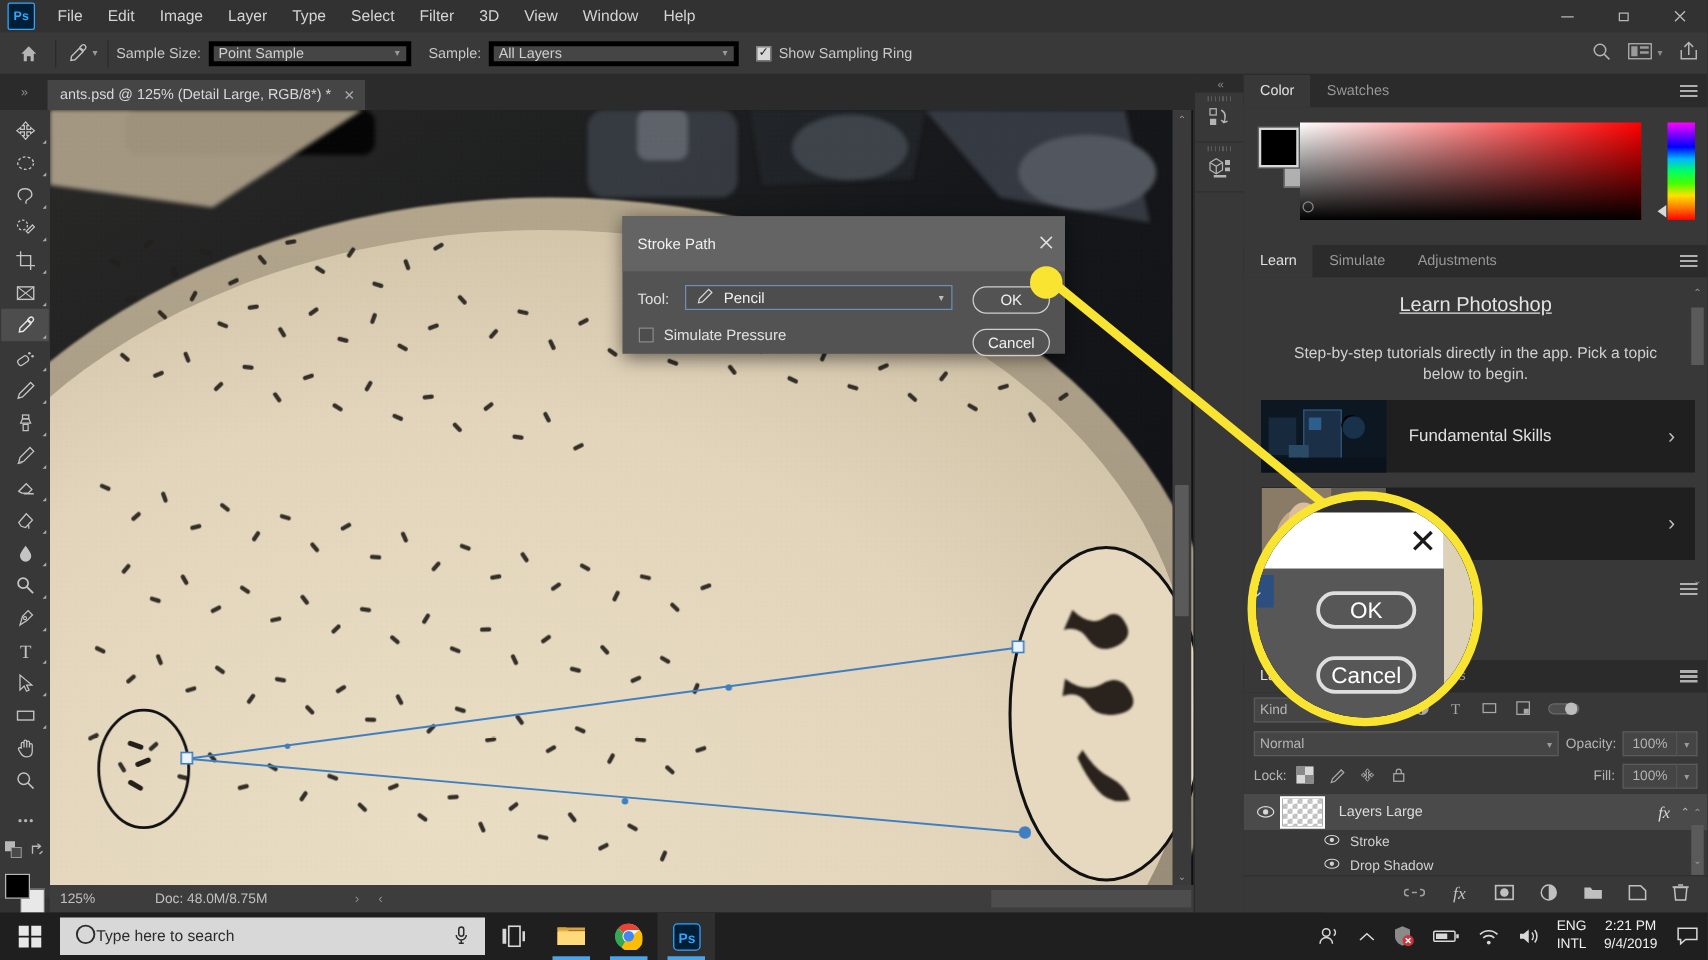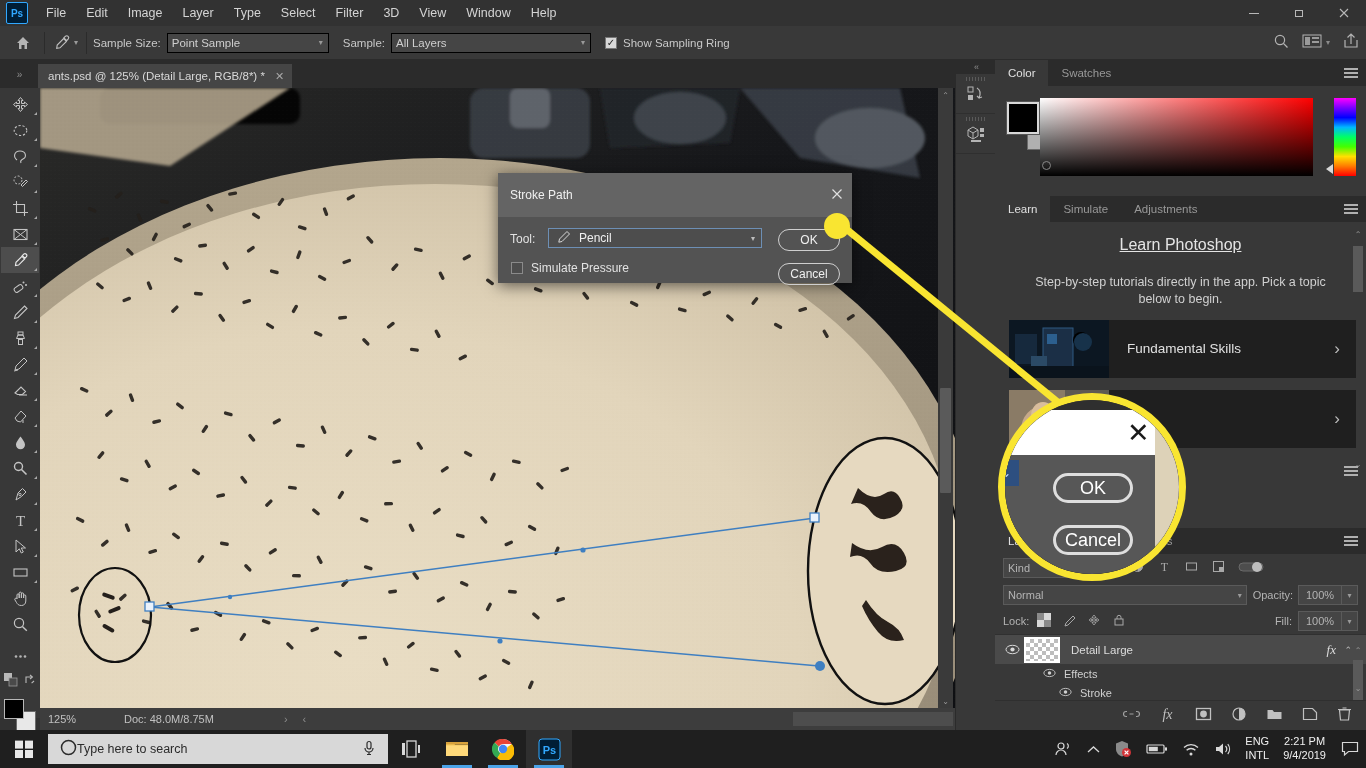--- a/index.html
+++ b/index.html
@@ -42,21 +42,21 @@
     background: #393939; border-bottom: 1px solid #2b2b2b;
     display: flex; align-items: center; padding-left: 8px;
   }
   .ob-home { width: 30px; height: 26px; display:flex; align-items:center; justify-content:center; }
   .ob-sep { width: 1px; height: 22px; background: #2b2b2b; margin: 0 6px; }
   .ob-toolicon {
     display: flex; align-items: center; height: 24px; padding: 0 2px;
   }
   .ob-label { font-size: 11.5px; color: #c8c8c8; margin-right: 6px; white-space: nowrap; }
   .ob-select {
-    height: 20px; background: #454545; border: 1px solid #000000;
+    height: 20px; background: #454545; border: 4px solid #000000;
     display: flex; align-items: center; padding: 0 4px; color: #cfcfcf;
     font-size: 11.5px; position: relative;
   }
   .ob-select .caret { position: absolute; right: 5px; font-size: 8px; color: #9a9a9a; }
   .ob-check { display: flex; align-items: center; gap: 6px; margin-left: 14px; }
   .chk {
     width: 12px; height: 12px; background: #d8d8d8; border: 1px solid #777;
     display: flex; align-items: center; justify-content: center;
     color: #222; font-size: 10px; line-height: 1;
   }
@@ -1001,32 +1001,23 @@
       </div>
 
       <div class="layer-row selected">
         <div class="layer-eye">
           <svg width="15" height="11" viewBox="0 0 15 11">
               <ellipse cx="7.5" cy="5.5" rx="6.5" ry="4.2" fill="none" stroke="#d8d8d8" stroke-width="1"></ellipse>
               <circle cx="7.5" cy="5.5" r="2.1" fill="#d8d8d8"></circle>
             </svg>
         </div>
         <div class="layer-thumb checkerbg framed"></div>
-        <div class="layer-name">Detail Large</div>
+        <div class="layer-name">Layers Large</div>
         <div class="layer-fx">fx</div>
         <div class="layer-caret">⌃</div>
-      </div>
-      <div class="sub-row">
-        <span>
-          <svg width="13" height="10" viewBox="0 0 15 11">
-              <ellipse cx="7.5" cy="5.5" rx="6.5" ry="4.2" fill="none" stroke="#d0d0d0" stroke-width="1"></ellipse>
-              <circle cx="7.5" cy="5.5" r="2" fill="#d0d0d0"></circle>
-            </svg>
-        </span>
-        <span>Effects</span>
       </div>
       <div class="sub-row deep">
         <span>
           <svg width="13" height="10" viewBox="0 0 15 11">
               <ellipse cx="7.5" cy="5.5" rx="6.5" ry="4.2" fill="none" stroke="#d0d0d0" stroke-width="1"></ellipse>
               <circle cx="7.5" cy="5.5" r="2" fill="#d0d0d0"></circle>
             </svg>
         </span>
         <span>Stroke</span>
       </div>

